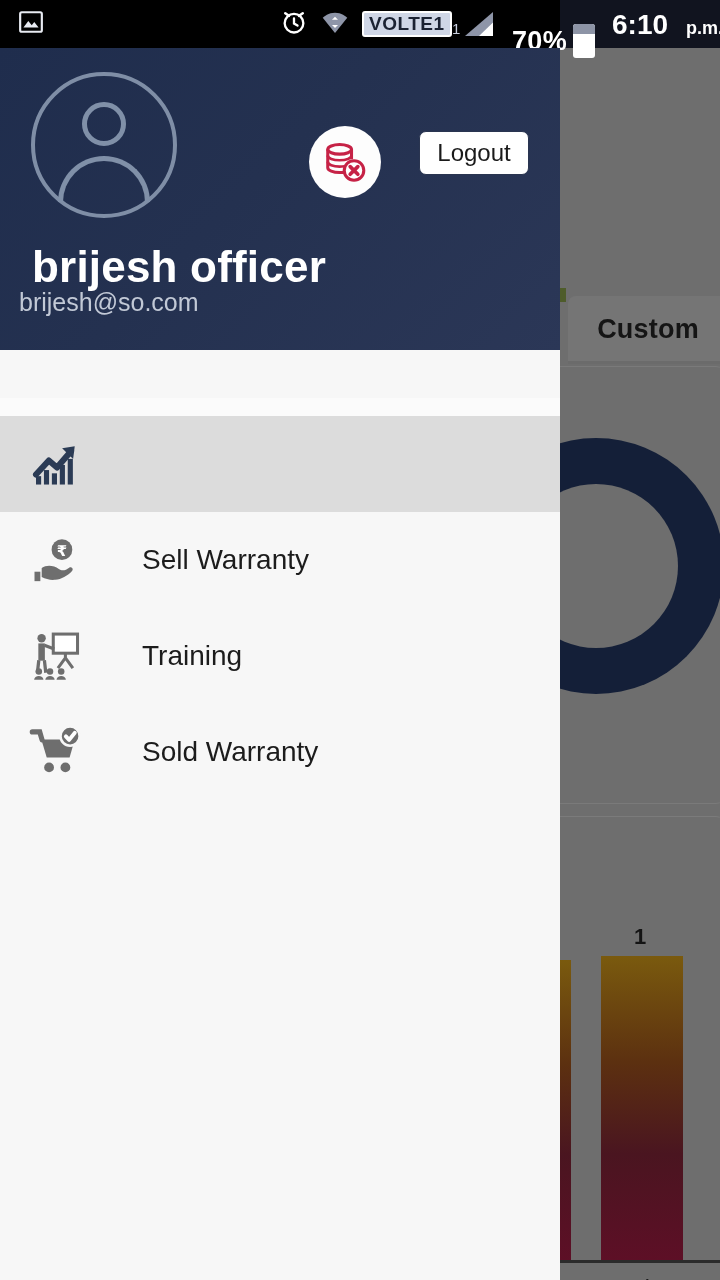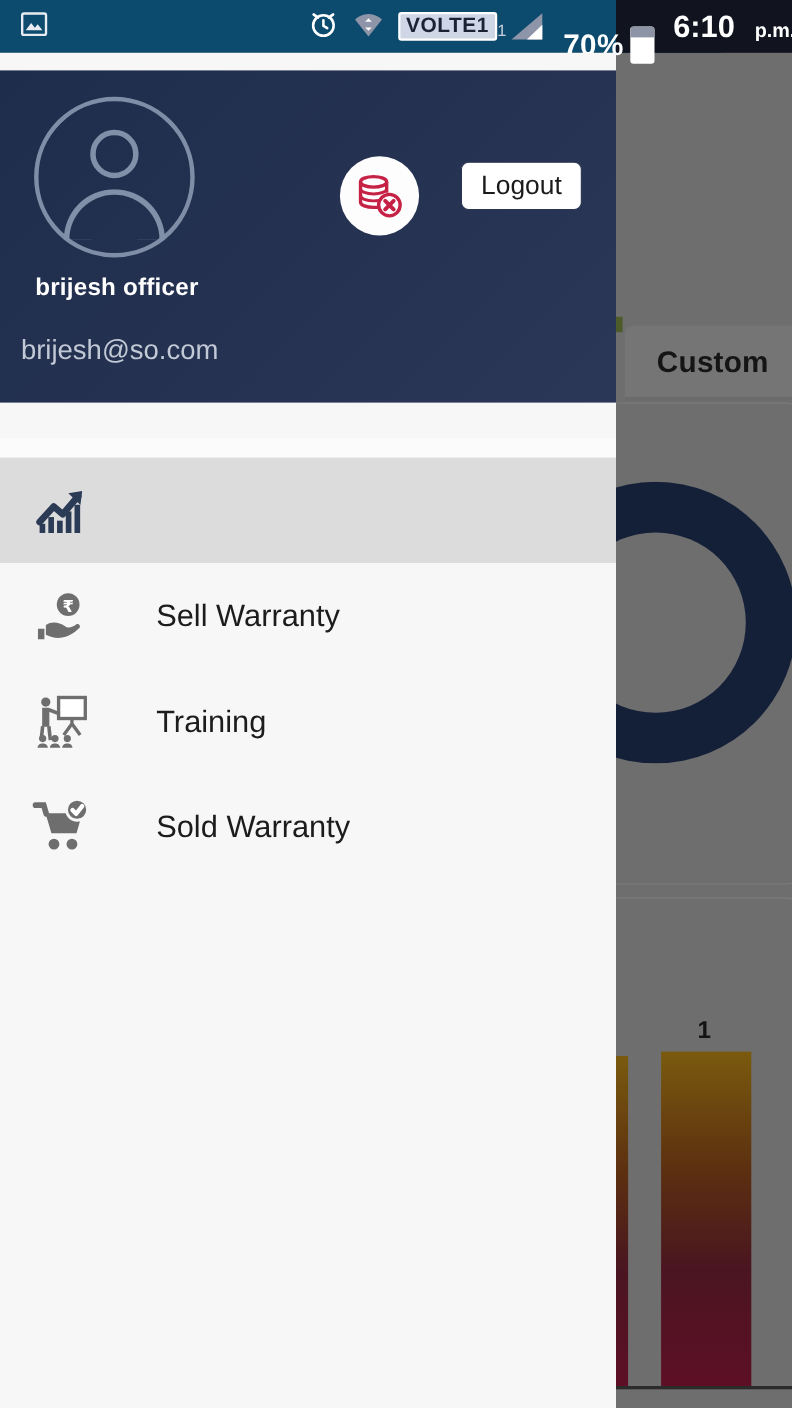--- a/index.html
+++ b/index.html
@@ -51,21 +51,21 @@
   .bar { position:absolute; bottom:0; width:84px;
          background:linear-gradient(180deg, #7a5a0e 0%, #5c3010 35%, #4a1520 65%, #5d0f26 100%); }
   .bar-a { left:545px; top:912px; height:300px; width:26px; }
   .bar-b { left:601px; top:908px; height:304px; width:82px; }
   .bar-val { position:absolute; font-size:22px; font-weight:bold; color:#141414; }
   .bar-cat { position:absolute; font-size:23px; color:#1a1a1a; }
   .bar-cat-b { left:618px; top:1228px; }
 
   
   .statusbar { position:absolute; left:0; top:0; width:656px; height:48px;
-               background:#0c4a6e; display:flex; align-items:flex-end; }
+               background:#000000; display:flex; align-items:flex-end; }
   .statusbar .sb-right-dark { position:absolute; left:560px; top:0;
                               width:160px; height:48px; background:#11141f; }
   .sb-inner { position:relative; width:720px; height:48px; }
   .sb-left { position:absolute; left:18px; top:9px; }
   .sb-cluster { position:absolute; left:280px; top:0; height:48px;
                 display:flex; align-items:center; gap:12px; }
   .volte { border:2px solid #ffffff; border-radius:3px; color:#1b2233;
            background:#cfd6e6; font-size:19px; font-weight:bold;
            padding:1px 5px; letter-spacing:.5px; line-height:1.05; }
   .sb-sig { position:absolute; left:452px; top:10px;
@@ -82,36 +82,36 @@
                       width:10px; height:4px; background:#ffffff; }
   .sb-time { position:absolute; left:612px; top:0; height:48px;
              display:flex; align-items:baseline; gap:18px; padding-top:9px; }
   .time-main { color:#ffffff; font-size:28px; font-weight:bold; }
   .time-ampm { color:#ffffff; font-size:18px; font-weight:bold; }
 
   
   .drawer { position:absolute; left:0; top:48px; width:560px; height:1232px;
             background:#f7f7f7; }
   .drawer-header { position:relative; width:560px; height:302px;
-                   background:linear-gradient(135deg,#1f2d4d 0%,#243150 45%,#2b3757 100%);margin-top:16px; }
+                   background:linear-gradient(135deg,#1f2d4d 0%,#243150 45%,#2b3757 100%); }
   .avatar { position:absolute; left:31px; top:24px; width:146px; height:146px;
             border:4px solid #7f8ea6; border-radius:50%; }
   .avatar-head { position:absolute; left:50%; top:26px; transform:translateX(-50%);
                  width:44px; height:44px; border:5px solid #8090a8; border-radius:50%; }
   .avatar-body { position:absolute; left:50%; top:80px; transform:translateX(-50%);
                  width:92px; height:46px; border:5px solid #8090a8;
                  border-bottom:none; border-radius:46px 46px 0 0; }
   .db-btn { position:absolute; left:309px; top:78px; width:72px; height:72px;
             border-radius:50%; background:#fdfdfd;
             display:flex; align-items:center; justify-content:center; }
   .logout-btn { position:absolute; left:419px; top:83px; width:110px; height:44px;
                 background:#ffffff; border:1px solid #2a3550; border-radius:7px;
                 display:flex; align-items:center; justify-content:center; }
   .logout-btn span { font-size:24px; color:#1a1a1a; }
-  .user-name { position:absolute; left:32px; top:184px; font-size:22px;
+  .user-name { position:absolute; left:32px; top:194px; font-size:44px;
                font-weight:bold; color:#ffffff; letter-spacing:.2px; }
   .user-email { position:absolute; left:19px; top:240px; font-size:25px;
                 color:#c2c9d6; }
 
   .menu { position:absolute; left:0; top:350px; width:560px; }
   .menu-spacer { height:18px; background:#fbfbfb; }
   .menu-item { position:relative; height:96px; display:flex; align-items:center;
                background:#f7f7f7; }
   .menu-item.selected { background:#dcdcdc; }
   .menu-icon { position:absolute; left:26px; top:50%; transform:translateY(-50%);

